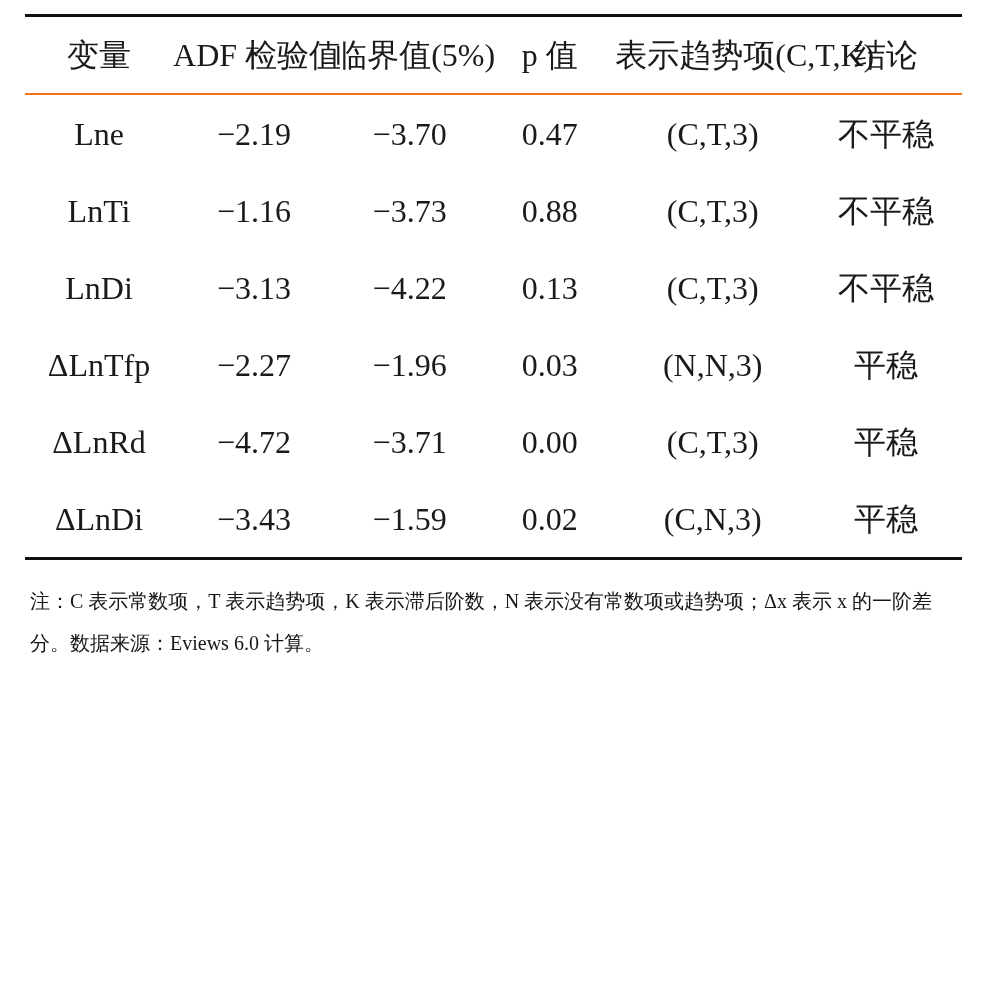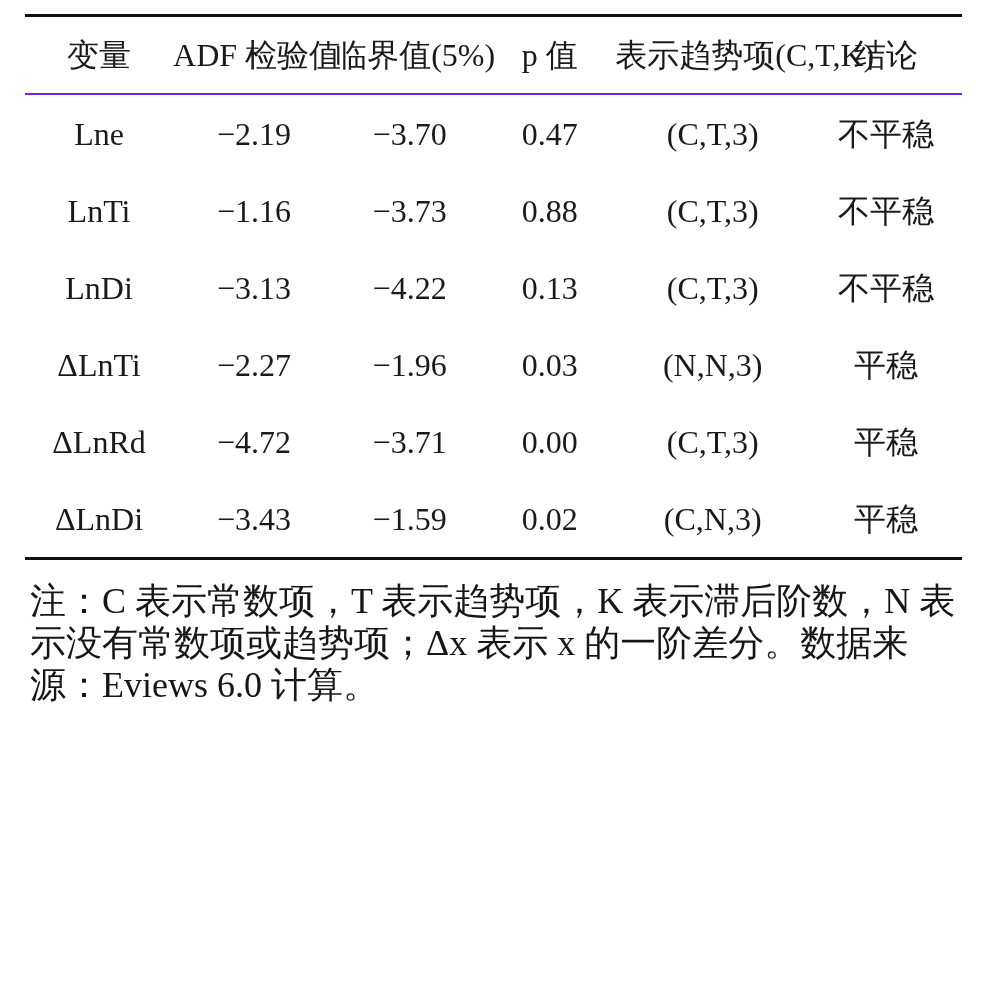--- a/index.html
+++ b/index.html
@@ -36,28 +36,28 @@
     text-align: center;
     vertical-align: middle;
     font-weight: normal;
     padding: 0;
     font-size: 32px;
     line-height: 1;
     white-space: nowrap;
   }
   table.adf-table thead th {
     height: 76px;
-    border-bottom: 2px solid #6d28d9;
+    border-bottom: 2px solid #f97316;
   }
   table.adf-table tbody td {
     height: 77px;
   }
   .note {
     margin: 20px 4px 0 5px;
-    font-size: 36px;
+    font-size: 20px;
     line-height: 42px;
     text-align: left;
     color: #161616;
   }
 </style>
 </head>
 <body>
 
 <div class="sheet">
 
@@ -99,21 +99,21 @@
       </tr>
       <tr>
         <td>LnDi</td>
         <td>−3.13</td>
         <td>−4.22</td>
         <td>0.13</td>
         <td>(C,T,3)</td>
         <td>不平稳</td>
       </tr>
       <tr>
-        <td>ΔLnTi</td>
+        <td>ΔLnTfp</td>
         <td>−2.27</td>
         <td>−1.96</td>
         <td>0.03</td>
         <td>(N,N,3)</td>
         <td>平稳</td>
       </tr>
       <tr>
         <td>ΔLnRd</td>
         <td>−4.72</td>
         <td>−3.71</td>

